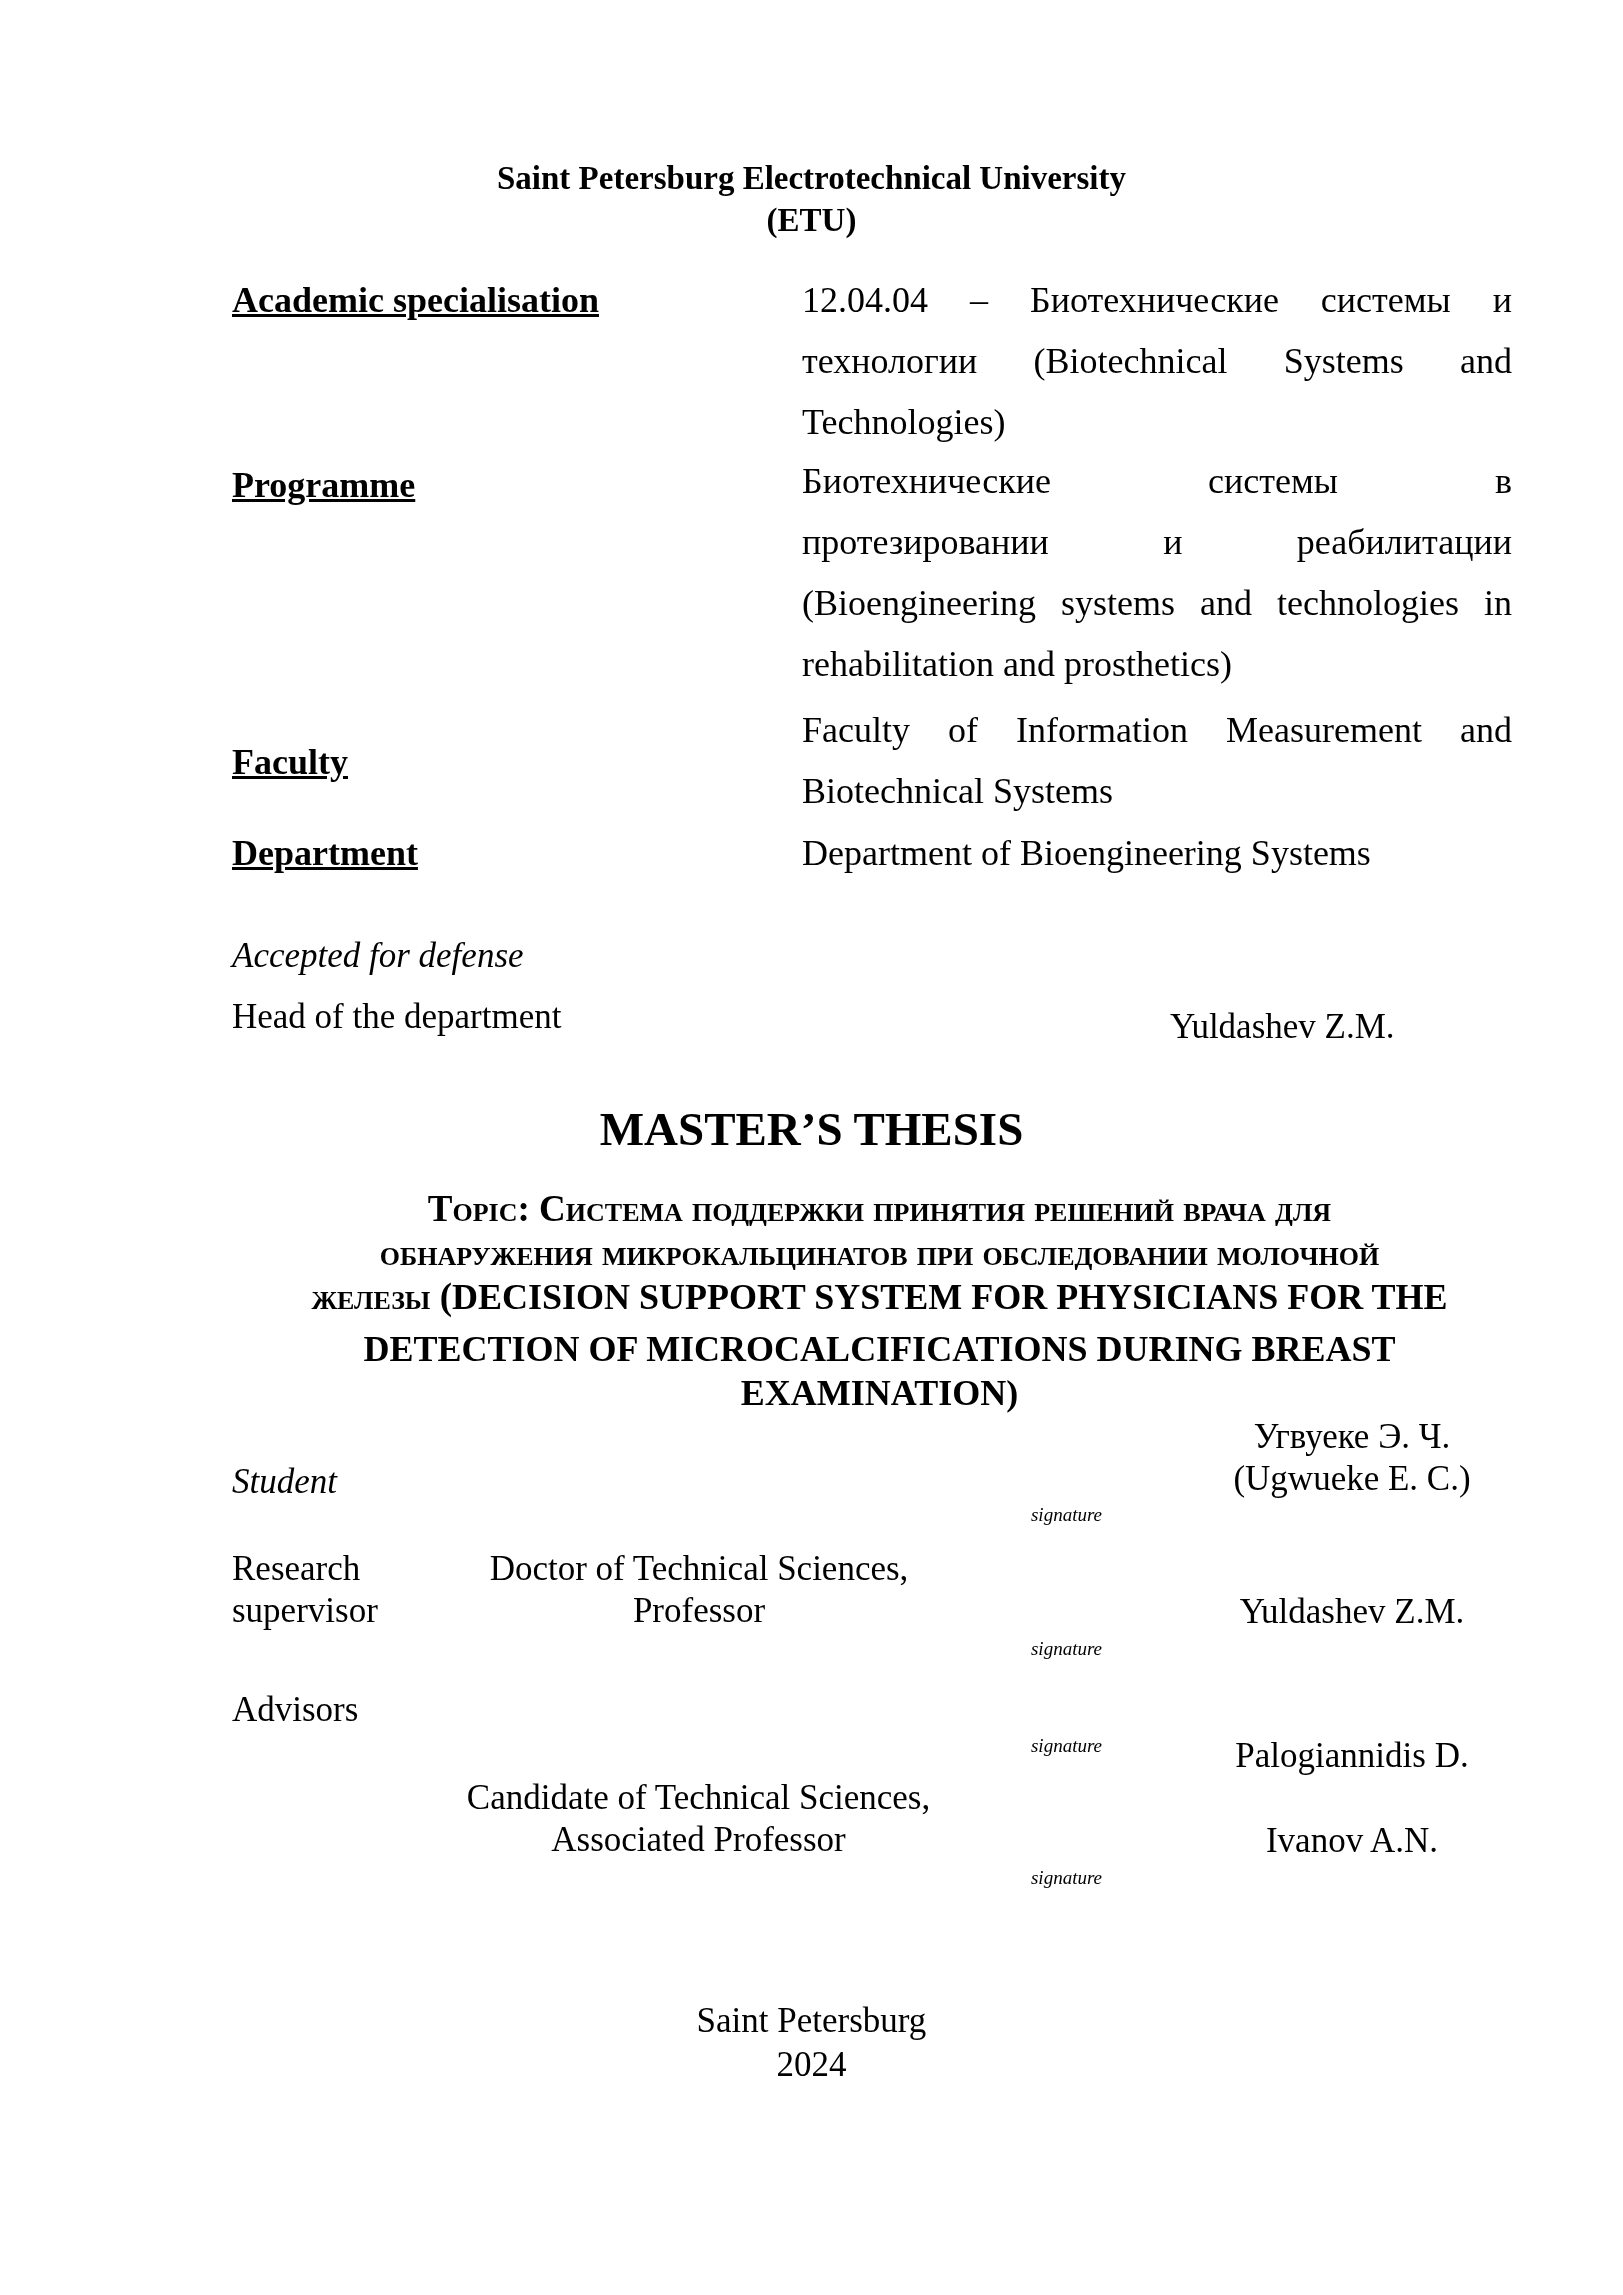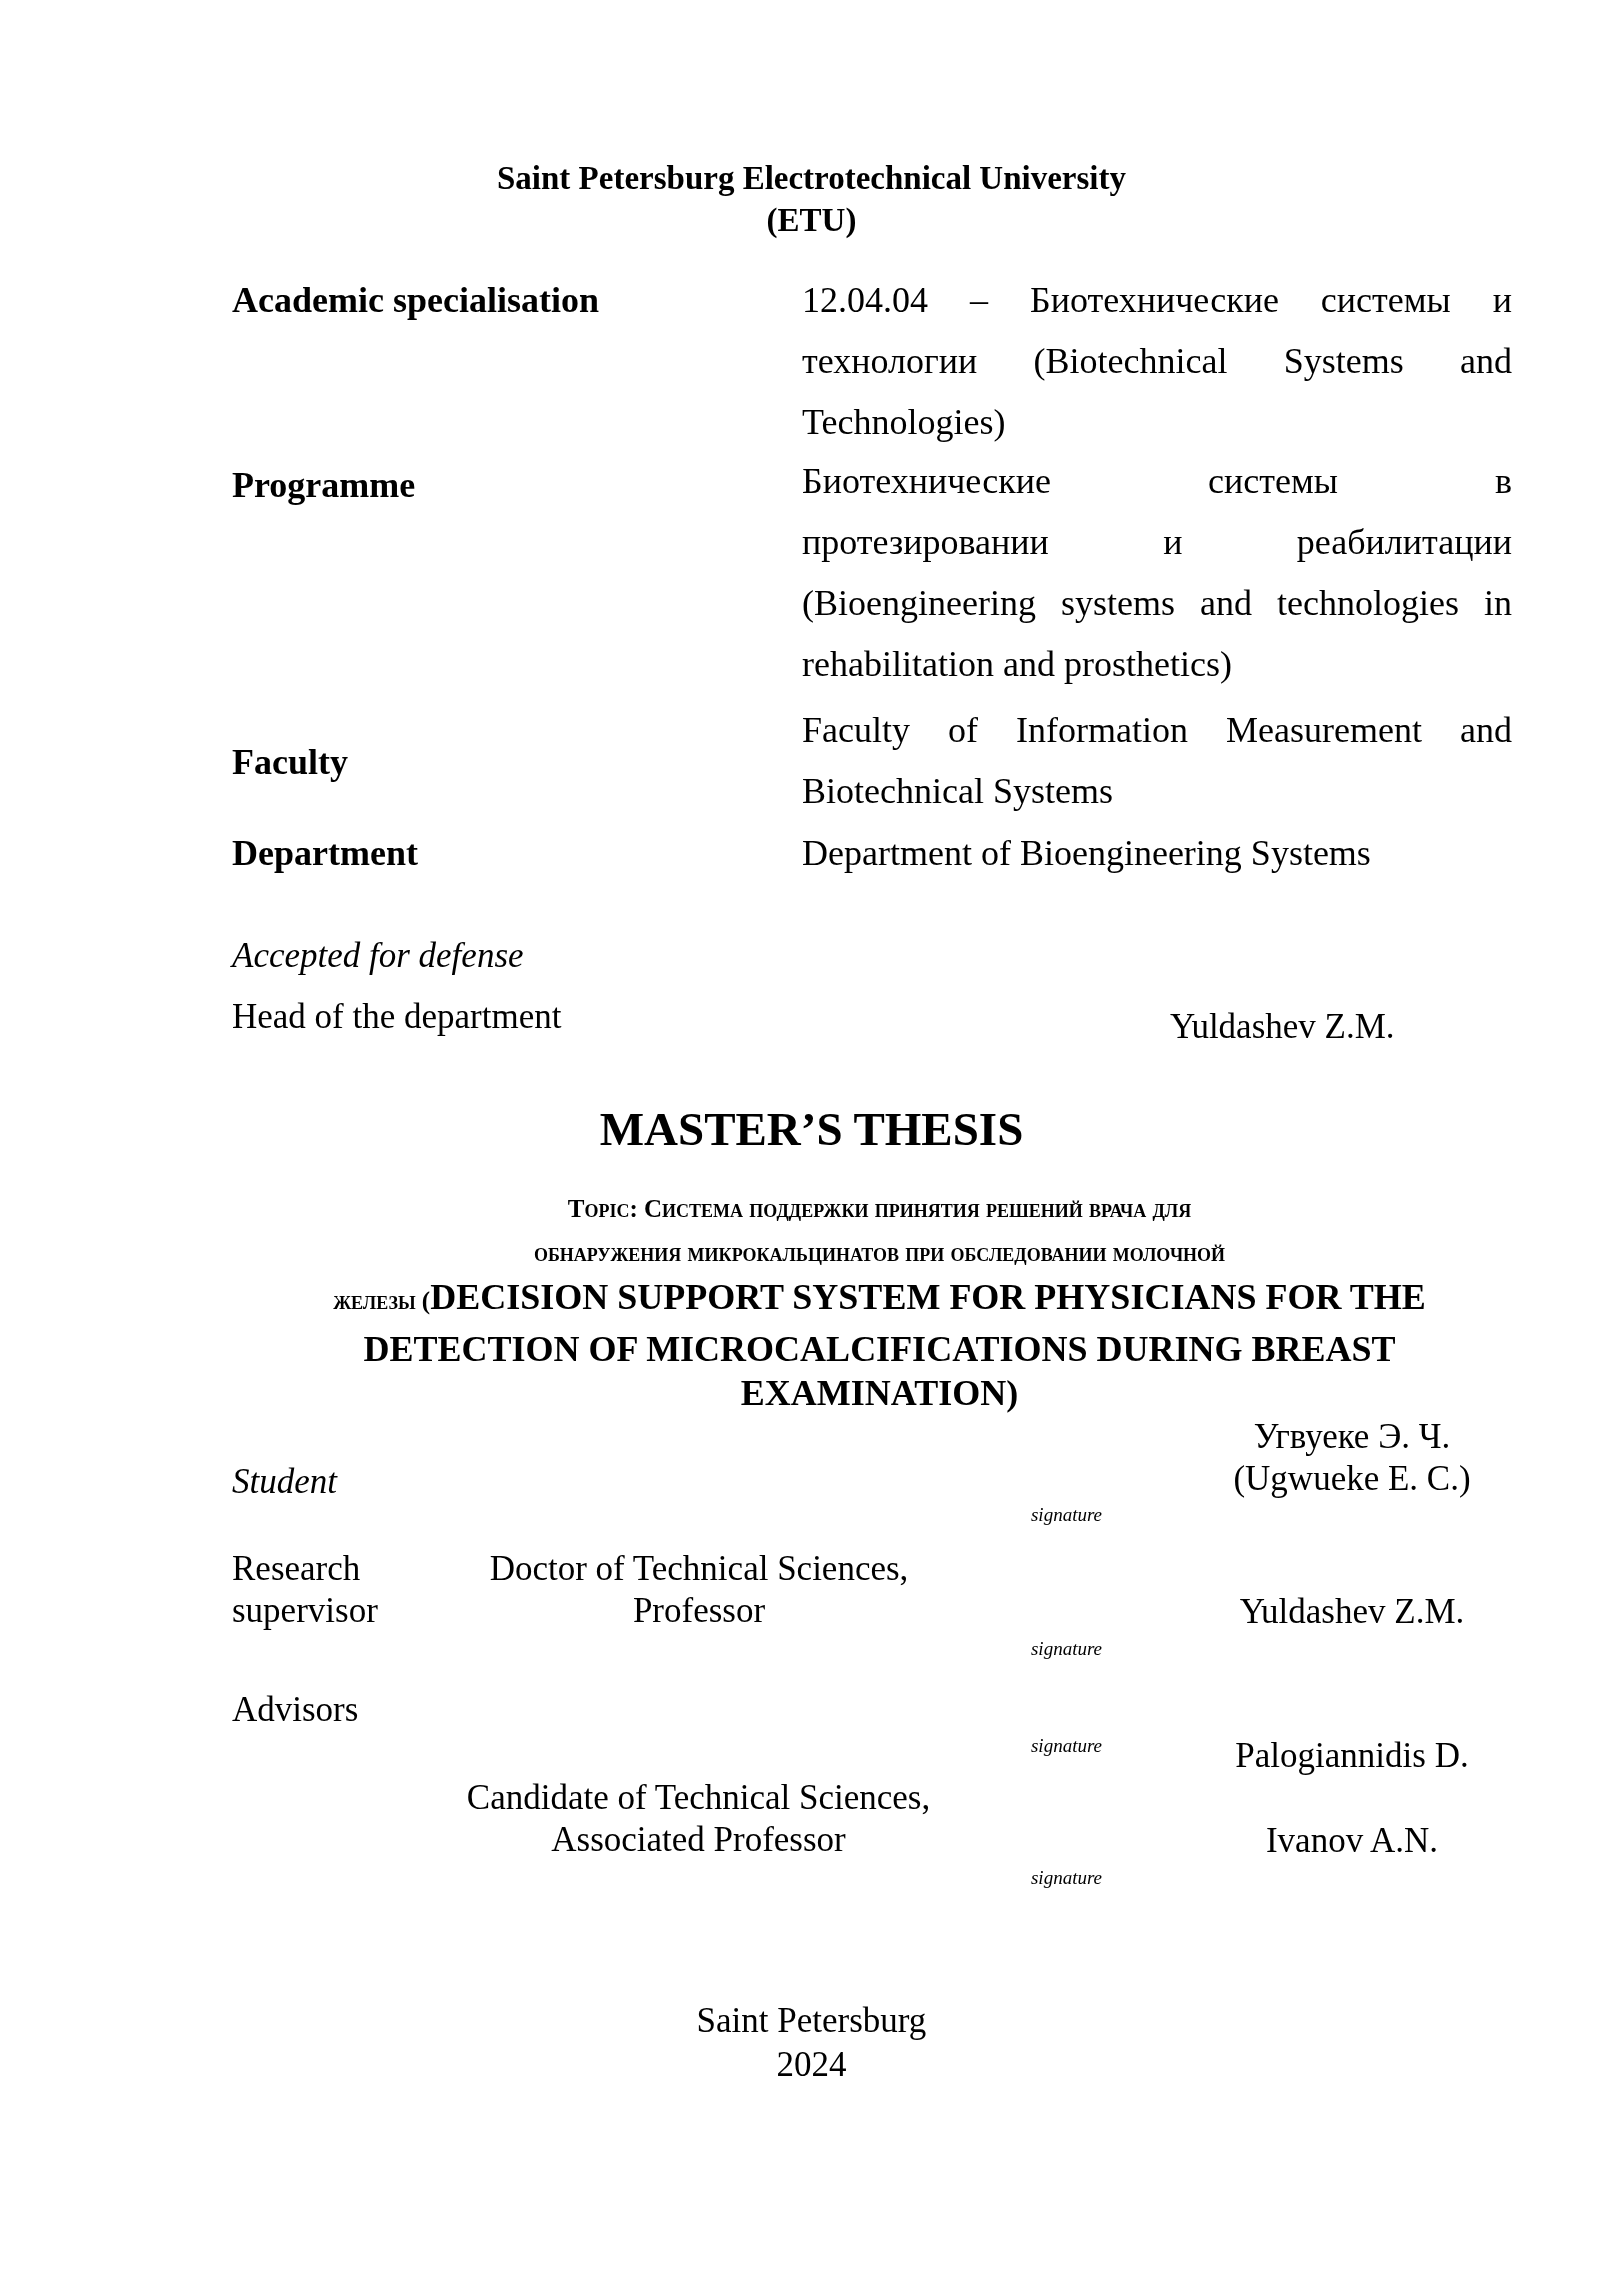--- a/index.html
+++ b/index.html
@@ -7,29 +7,29 @@
       width: 1623px; height: 2295px; position: relative; overflow: hidden;
       font-family: "Liberation Serif", "DejaVu Serif", serif; color: #000;
     }
     .abs { position: absolute; }
     .i { font-style: italic; text-align: center; }
 
     
     .uni { left: 0; width: 1623px; top: 157px; font-size: 33px; font-weight: bold; line-height: 42px; text-align: center; }
 
     
-    .info-label { left: 232px; font-size: 36px; font-weight: bold; line-height: 61px; }
+    .info-label { left: 232px; font-size: 36px; font-weight: bold; line-height: 61px; text-decoration: underline; }
     .info-value { left: 802px; width: 710px; font-size: 36px; line-height: 61px; text-align: justify; text-align-last: left; }
     .justify-line { display: block; text-align: justify; text-align-last: justify; }
 
     .plain { font-size: 35px; line-height: 44px; }
 
     .thesis-title { left: 0; width: 1623px; top: 1099px; font-size: 47px; font-weight: bold; text-align: center; line-height: 60px; }
     .topic { left: 236px; width: 1287px; top: 1187px; text-align: center; font-weight: bold; line-height: 44px; }
-    .topic .sc { font-size: 25px; font-variant: small-caps; }
+    .topic .sc { font-size: 37px; font-variant: small-caps; }
     .topic .en { font-size: 36px; }
 
     .sig { font-size: 19px; font-style: italic; width: 157px; text-align: center; left: 988px; }
     .name { font-size: 35px; line-height: 42px; text-align: center; width: 330px; left: 1187px; }
     .title-col { font-size: 35px; line-height: 42px; text-align: center; width: 518px; left: 440px; }
 
     .footer { left: 0; width: 1623px; top: 1999px; font-size: 35px; line-height: 44px; text-align: center; }
   </style>
 </head>
 <body>

